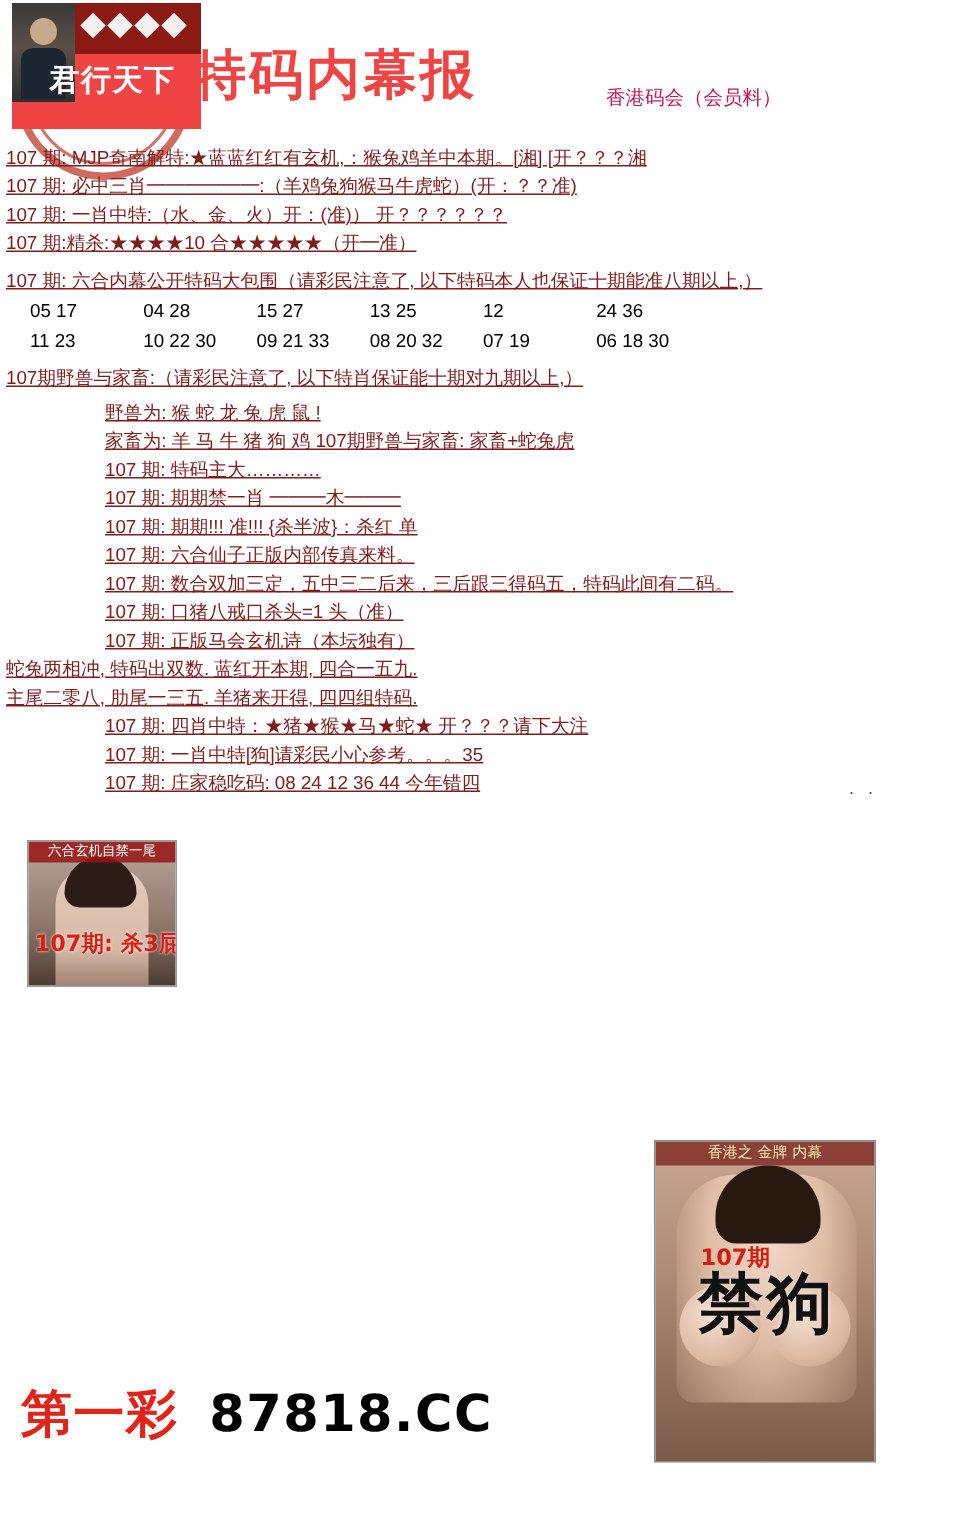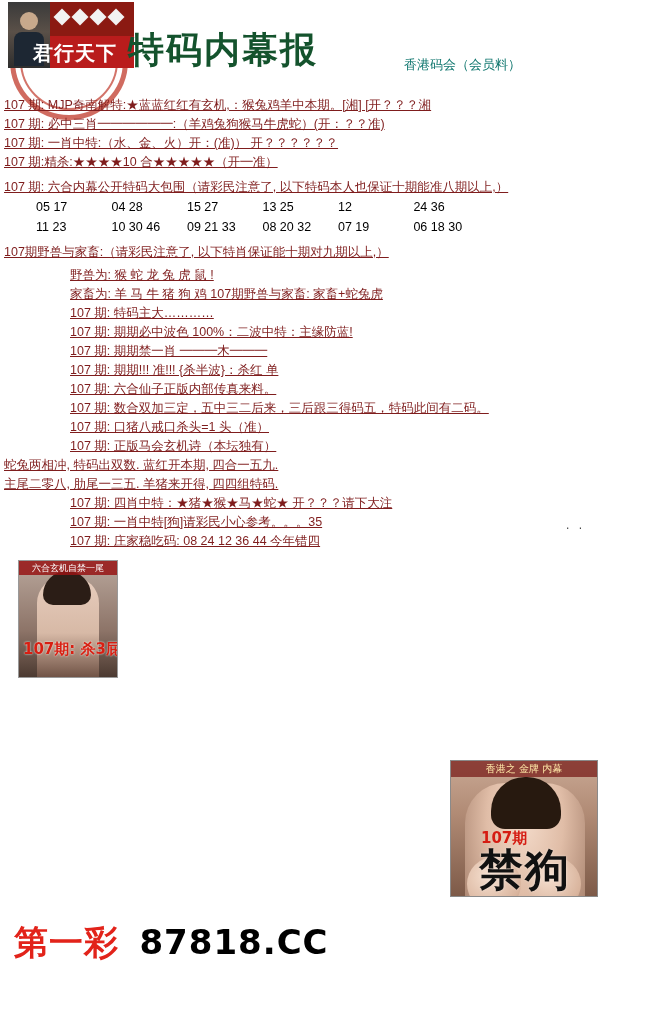--- a/index.html
+++ b/index.html
@@ -41,22 +41,22 @@
     border: 2px solid #c0392b;
     border-radius: 50%;
     opacity: 0.7;
     box-sizing: border-box;
   }
   .logo-box {
     position: absolute;
     left: 8px;
     top: 2px;
     width: 126px;
-    height: 66px;
-    background: #b91c1c;
+    height: 84px;
+    background: #ef4444;
     overflow: hidden;
   }
   .logo-photo {
     position: absolute;
     left: 0;
     top: 0;
     width: 42px;
     height: 66px;
     background: linear-gradient(#3a3a3a 0%, #5a5048 45%, #2e2e2e 100%);
   }
@@ -109,31 +109,31 @@
     line-height: 30px;
     text-align: center;
     font-family: "DejaVu Sans", sans-serif;
   }
   .masthead {
     position: absolute;
     left: 128px;
     top: 26px;
     font-size: 36px;
     font-weight: bold;
-    color: #14532d;
+    color: #ef4444;
     letter-spacing: 2px;
     font-family: "DejaVu Sans", sans-serif;
     white-space: nowrap;
   }
   .masthead-sub {
     position: absolute;
     left: 404px;
     top: 56px;
     font-size: 13px;
-    color: #0f766e;
+    color: #be185d;
     white-space: nowrap;
     text-align: right;
   }
 
   
   .body-text {
     position: absolute;
     left: 0;
     top: 96px;
     width: 648px;
@@ -149,21 +149,21 @@
   .line.indent {
     padding-left: 22px;
     margin-left: 48px;
   }
   .line.sect {
     padding-left: 4px;
   }
   .num-row {
     font-size: 12.5px;
     line-height: 20px;
-    padding-left: 36px;
+    padding-left: 20px;
     white-space: nowrap;
     letter-spacing: 0px;
   }
   .num-row span {
     display: inline-block;
     width: 72px;
   }
 
   
   .img-strip {
@@ -279,21 +279,21 @@
   #thumb-dog .bottom-num {
     position: absolute;
     left: 6px;
     bottom: 0px;
     font-size: 8px;
     color: #0a0;
   }
 
   #thumb-girl1 {
     width: 100px;
-    height: 118px;
+    height: 98px;
     background: linear-gradient(#b9a79c 0%, #8d7468 60%, #4c3a31 100%);
   }
   #thumb-girl1 .figure {
     position: absolute;
     left: 18px;
     top: 16px;
     width: 62px;
     height: 102px;
     background: linear-gradient(#e7cdbd 0%, #d7b9a6 55%, #6c4f42 100%);
     border-radius: 26px 26px 0 0;
@@ -331,26 +331,25 @@
     background: #241812;
     border-radius: 22px 22px 8px 8px;
   }
 
   
   .poster {
     position: absolute;
     left: 436px;
     top: 760px;
     width: 148px;
-    height: 137px;
+    height: 215px;
     overflow: hidden;
     border: 1px solid #8a8a8a;
     box-sizing: border-box;
     background: linear-gradient(#c9a894 0%, #b08a74 40%, #7d5a48 100%);
-    margin-left: 14px;
   }
   .poster .banner {
     position: absolute;
     left: 0; top: 0; right: 0;
     height: 16px;
     background: rgba(120,30,25,0.75);
     color: #ffe9a8;
     font-size: 10px;
     line-height: 16px;
     text-align: center;
@@ -472,32 +471,31 @@
   <div class="num-row">
     <span>05 17</span>
     <span>04 28</span>
     <span>15 27</span>
     <span>13 25</span>
     <span>12</span>
     <span>24 36</span>
   </div>
   <div class="num-row">
     <span>11 23</span>
-    <span>10 30 46</span>
+    <span>10 22 30</span>
     <span>09 21 33</span>
     <span>08 20 32</span>
     <span>07 19</span>
     <span>06 18 30</span>
   </div>
 
   <div class="line sect" style="padding-top:6px">107期野兽与家畜:（请彩民注意了, 以下特肖保证能十期对九期以上,）</div>
   <div class="line indent" style="padding-top:4px">野兽为:  猴 蛇 龙 兔 虎 鼠 !</div>
   <div class="line indent">家畜为: 羊 马 牛 猪 狗 鸡 107期野兽与家畜: 家畜+蛇兔虎</div>
   <div class="line indent">107 期: 特码主大…………</div>
-  <div class="line indent">107 期: 期期必中波色 100%：二波中特：主缘防蓝!</div>
   <div class="line indent">107 期: 期期禁一肖 ━━━木━━━</div>
   <div class="line indent">107 期: 期期!!! 准!!! {杀半波}：杀红 单</div>
   <div class="line indent">107 期: 六合仙子正版内部传真来料。</div>
   <div class="line indent">107 期: 数合双加三定，五中三二后来，三后跟三得码五，特码此间有二码。</div>
   <div class="line indent">107 期: 口猪八戒口杀头=1 头（准）</div>
   <div class="line indent">107 期:  正版马会玄机诗（本坛独有）</div>
   <div class="line sect">蛇兔两相冲, 特码出双数. 蓝红开本期, 四合一五九.</div>
   <div class="line sect">主尾二零八, 肋尾一三五. 羊猪来开得, 四四组特码.</div>
   <div class="line indent">107 期: 四肖中特：★猪★猴★马★蛇★      开？？？请下大注</div>
   <div class="line indent">107 期: 一肖中特[狗]请彩民小心参考。。。35</div>

